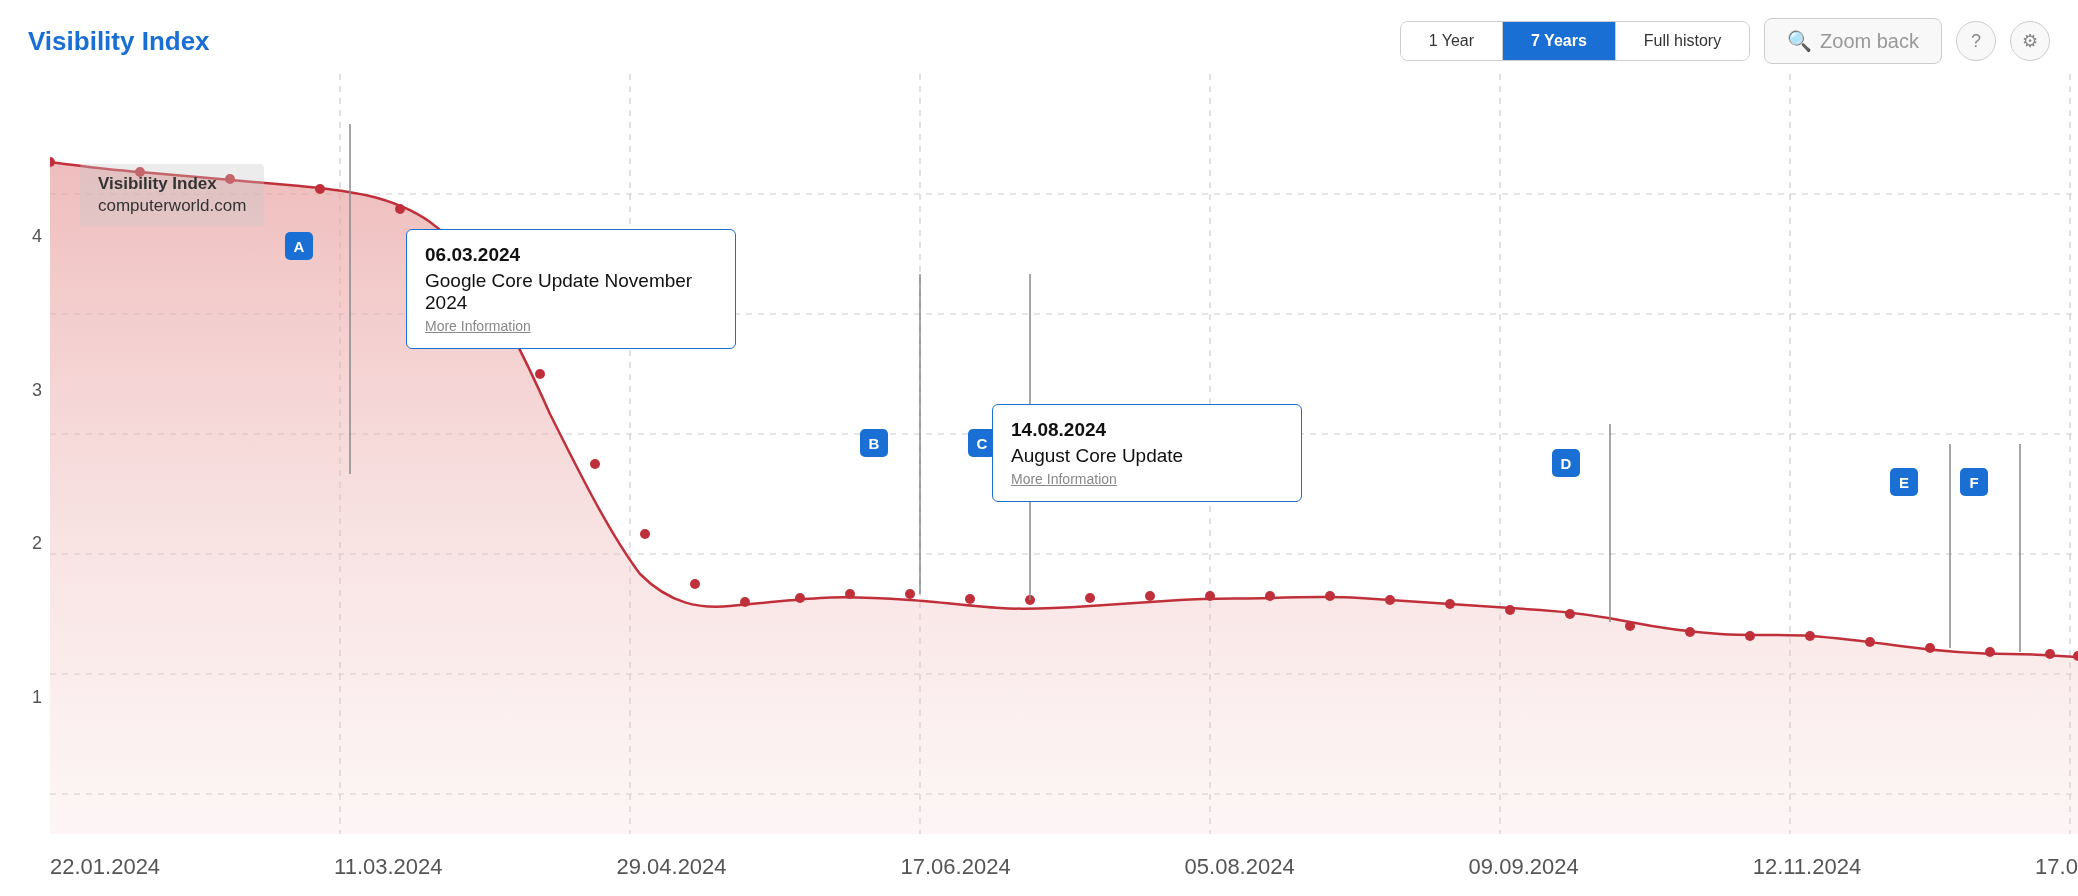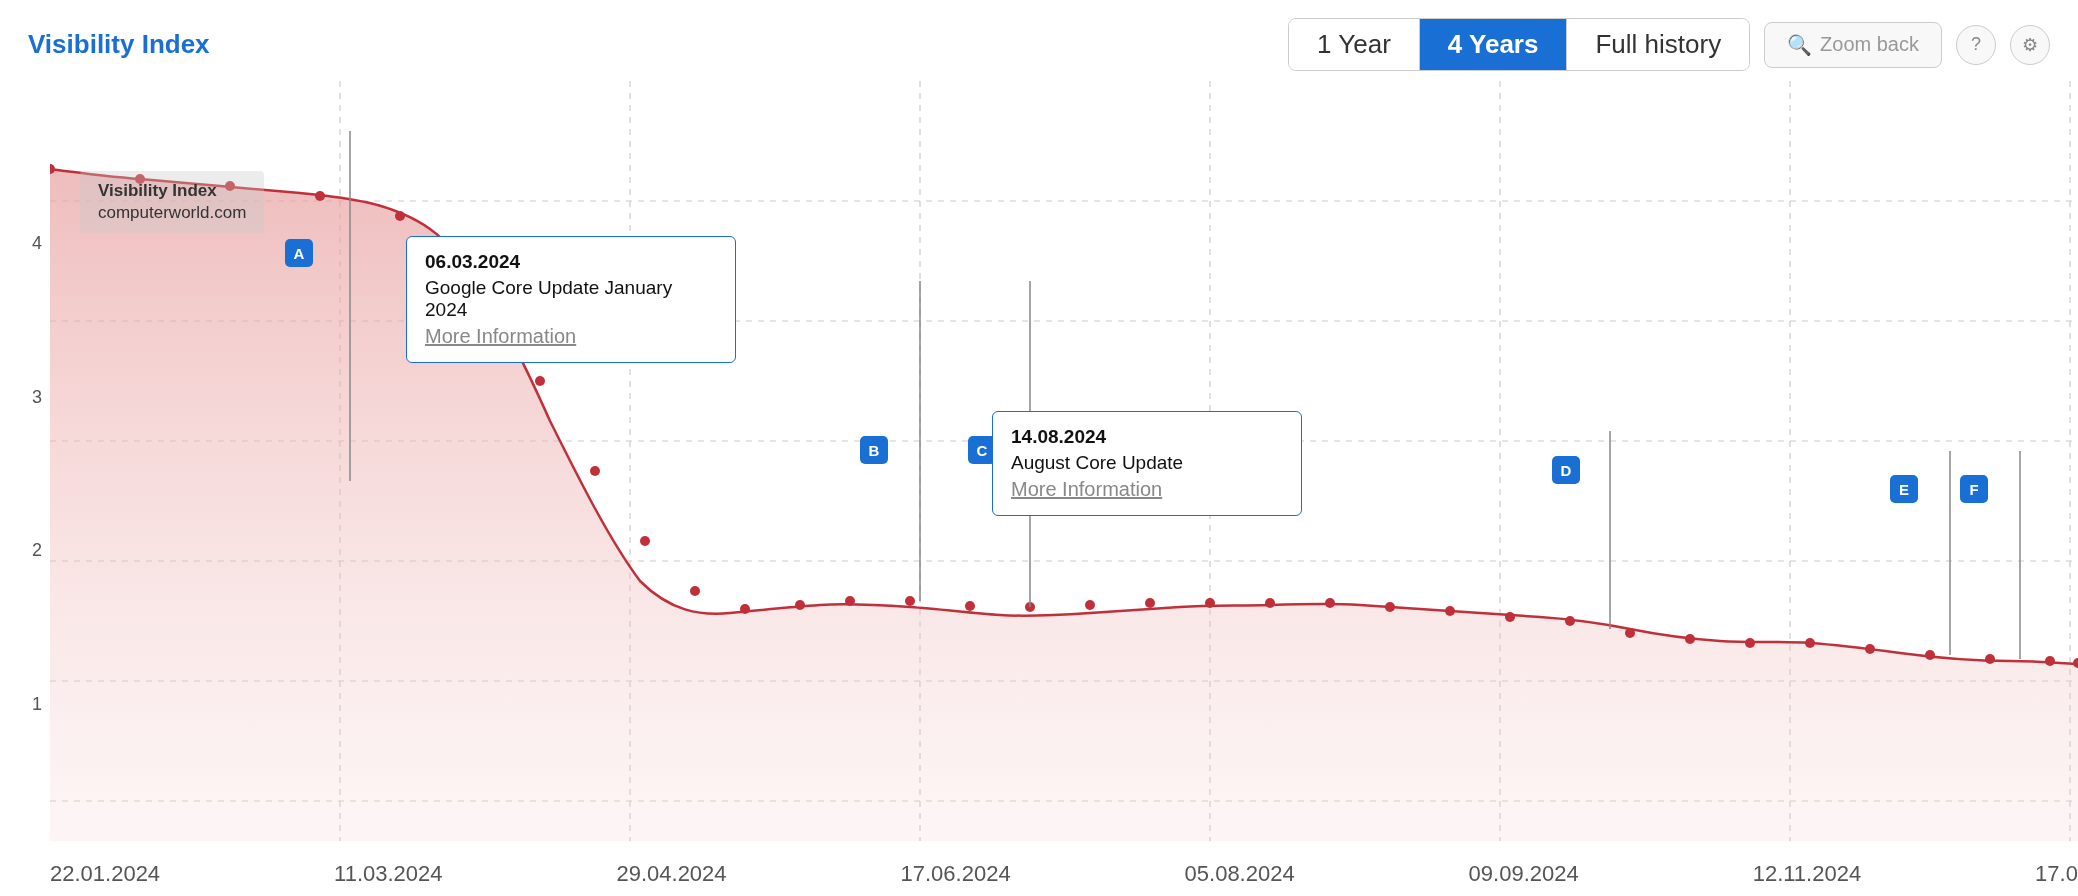--- a/index.html
+++ b/index.html
@@ -35,21 +35,21 @@
 
     .time-range-group {
       display: flex;
       border: 1.5px solid #ccc;
       border-radius: 8px;
       overflow: hidden;
     }
 
     .time-btn {
       padding: 10px 28px;
-      font-size: 26px;
+      font-size: 16px;
       border: none;
       background: #fff;
       cursor: pointer;
       color: #333;
       border-right: 1.5px solid #ccc;
     }
     .time-btn:last-child { border-right: none; }
     .time-btn.active {
       background: #1a6fd4;
       color: #fff;
@@ -135,21 +135,21 @@
       margin-bottom: 4px;
     }
 
     .tooltip-title {
       font-size: 19px;
       color: #111;
       margin-bottom: 4px;
     }
 
     .tooltip-link {
-      font-size: 20px;
+      font-size: 14px;
       color: #888;
       text-decoration: underline;
       cursor: pointer;
     }
 
     
     .domain-tooltip {
       position: absolute;
       background: rgba(200,200,200,0.35);
       border-radius: 4px;
@@ -195,21 +195,21 @@
     }
   </style>
 </head>
 <body>
 
 <div class="header">
   <div class="title">Visibility Index</div>
   <div class="header-right">
     <div class="time-range-group">
       <button class="time-btn">1 Year</button>
-      <button class="time-btn active">4 Years</button>
+      <button class="time-btn active">7 Years</button>
       <button class="time-btn">Full history</button>
     </div>
     <button class="zoom-back">
       <span>🔍</span>
       <span>Zoom back</span>
     </button>
     <div class="icon-btn">?</div>
     <div class="icon-btn">⚙</div>
   </div>
 </div>
@@ -351,21 +351,21 @@
 
   </svg>
 
   <div class="domain-tooltip" style="left: 80px; top: 90px;">
     <div class="dt-title">Visibility Index</div>
     <div>computerworld.com</div>
   </div>
 
   <div class="tooltip-box" style="left: 370px; top: 155px; width: 330px; margin-left: 36px;">
     <div class="tooltip-date">06.03.2024</div>
-    <div class="tooltip-title">Google Core Update January 2024</div>
+    <div class="tooltip-title">Google Core Update November 2024</div>
     <div class="tooltip-link">More Information</div>
   </div>
 
   <div class="tooltip-box" style="left: 992px; top: 330px; width: 310px;">
     <div class="tooltip-date">14.08.2024</div>
     <div class="tooltip-title">August Core Update</div>
     <div class="tooltip-link">More Information</div>
   </div>
 
   <div class="event-badge" style="left: 285px; top: 158px;">A</div>

